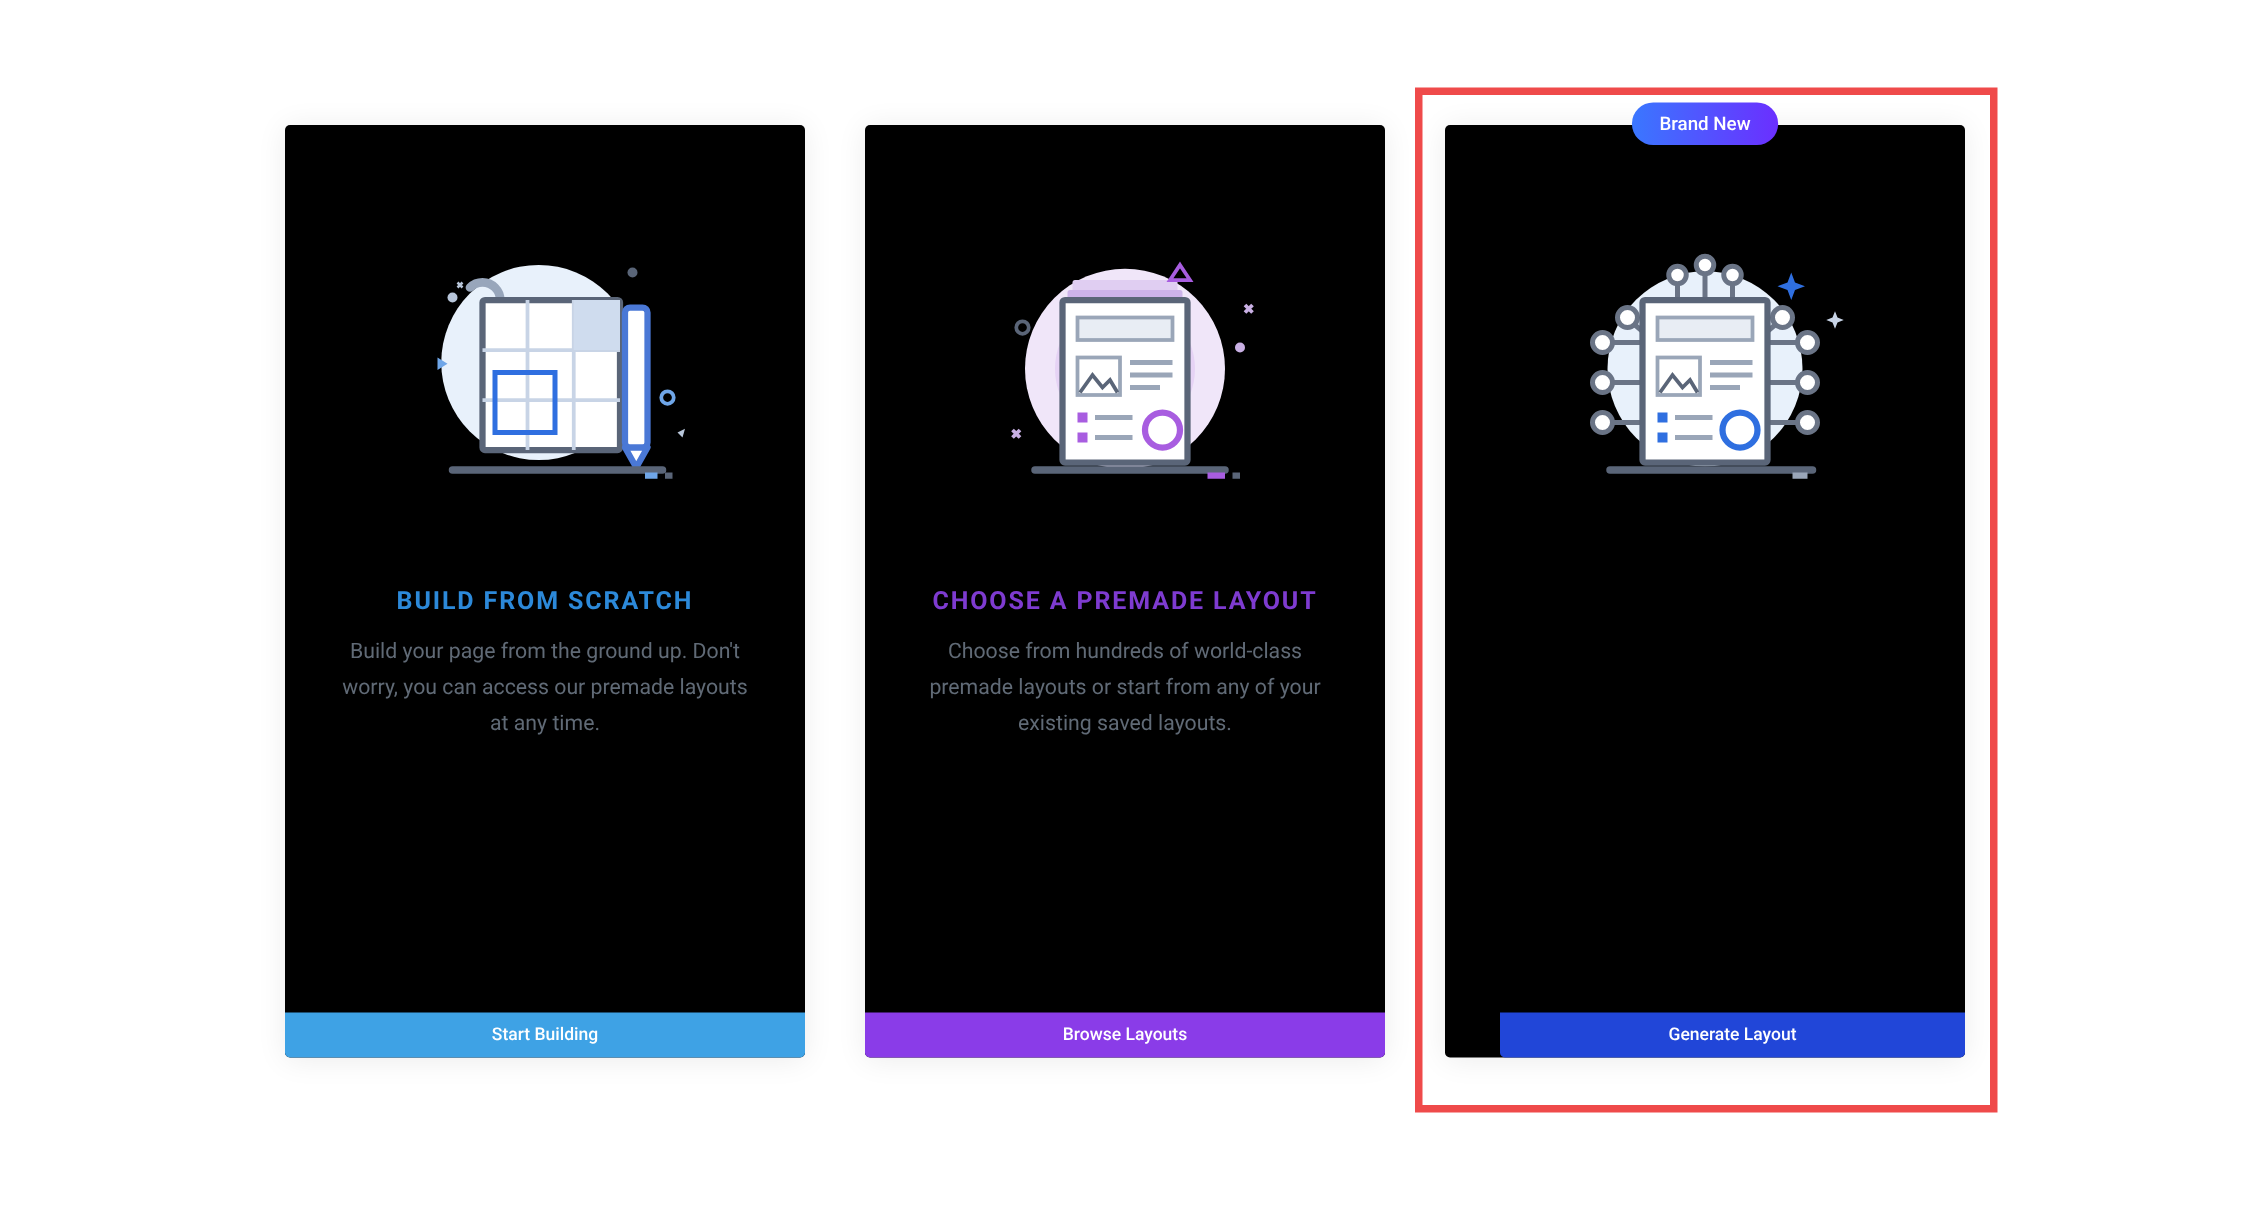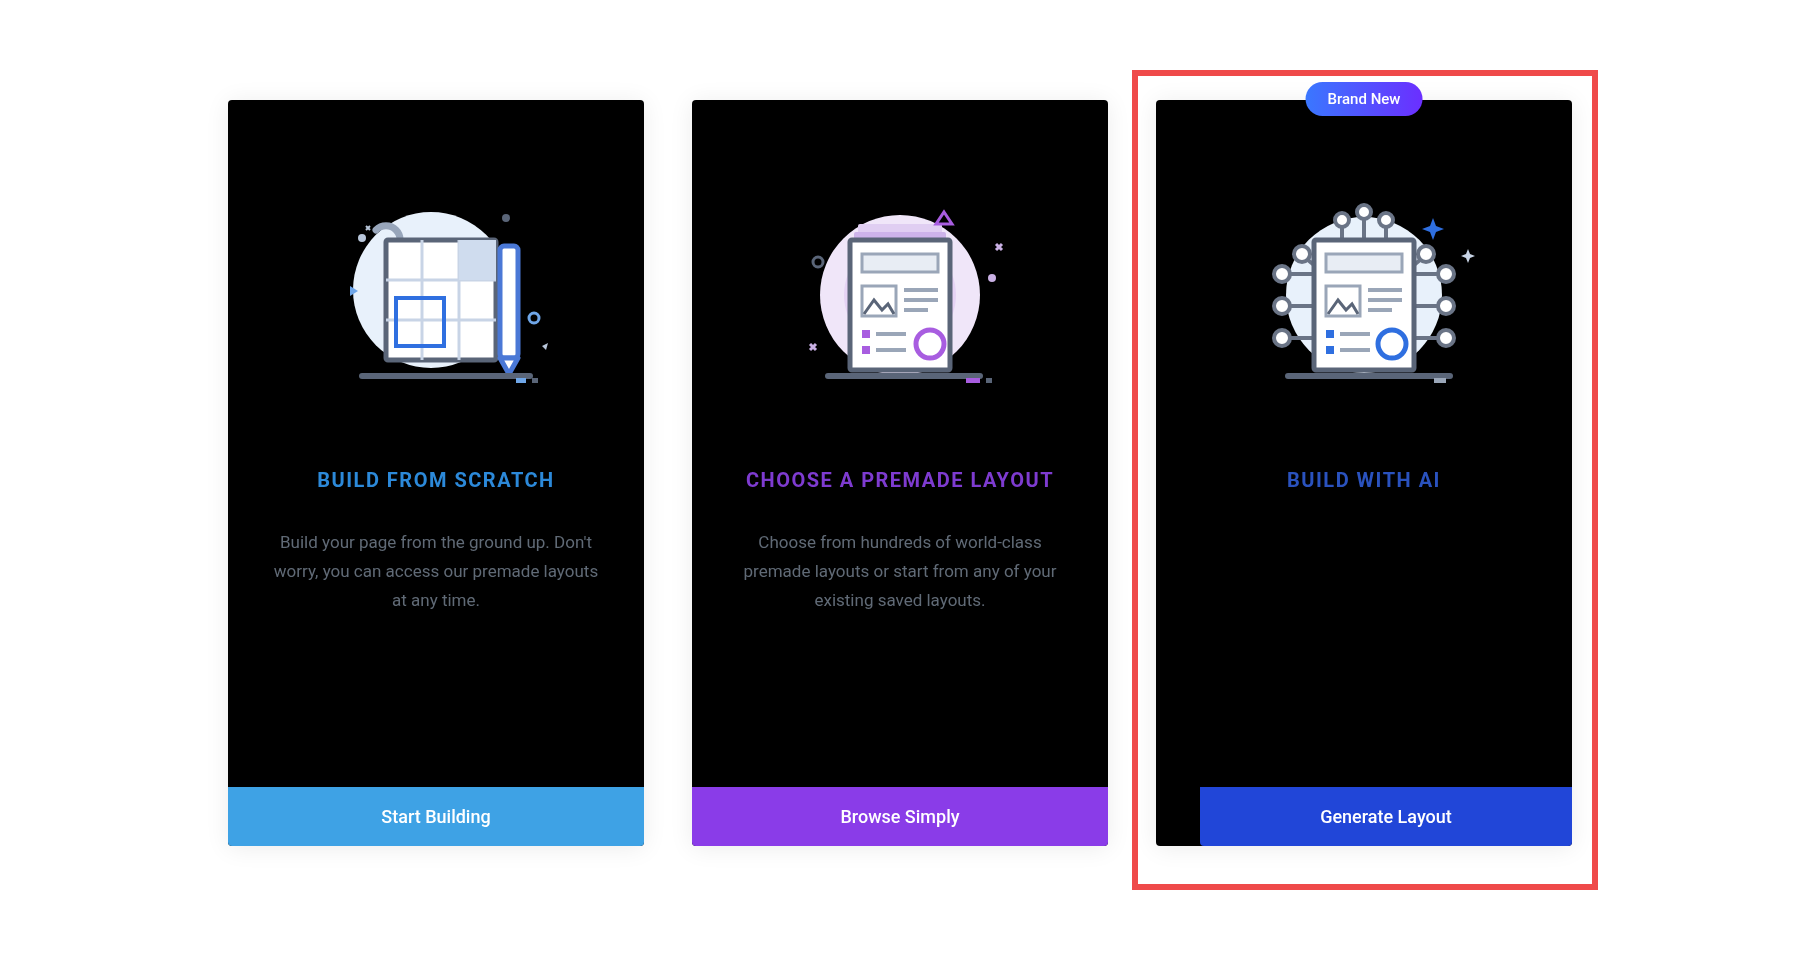--- a/index.html
+++ b/index.html
@@ -52,39 +52,39 @@
   .card-content {
     flex: 1;
     padding: 0 44px;
     text-align: center;
   }
   .card-title {
     font-size: 20px;
     font-weight: 700;
     letter-spacing: 1.5px;
     text-transform: uppercase;
-    margin-bottom: 36px;
+    margin-bottom: 15px;
     margin-top: 18px;
   }
   .card-title.blue  { color: #2c89d9; }
   .card-title.purple{ color: #7e3bd0; }
   .card-title.blue2 { color: #2a52be; }
   .card-desc {
     font-size: 17px;
     line-height: 1.7;
     color: #606a76;
     text-align: center;
   }
   .card-button {
-    height: 59px;
+    height: 36px;
     display: flex;
     align-items: center;
     justify-content: center;
     color: #fff;
-    font-size: 18px;
+    font-size: 14px;
     font-weight: 500;
     cursor: pointer;
     border-bottom-left-radius: 4px;
     border-bottom-right-radius: 4px;
   }
   .card-button.blue   { background: #3ea2e5; }
   .card-button.purple { background: #8a3ce8; }
   .card-button.royal  { background: #2146d8; margin-left: 44px; }
 
   .highlight-frame {
@@ -173,21 +173,21 @@
         <circle cx="212" cy="88" r="4" fill="#c9b0e4"></circle>
         <path d="M30 160 l6 -6 m0 6 l-6 -6" stroke="#c9b0e4" stroke-width="3"></path>
         <path d="M216 60 l6 -6 m0 6 l-6 -6" stroke="#c9b0e4" stroke-width="3"></path>
       </svg>
     </div>
     <div class="card-content">
       <div class="card-title purple">CHOOSE A PREMADE LAYOUT</div>
       <div class="card-desc">Choose from hundreds of world-class premade layouts or start from any of your existing saved layouts.</div>
     </div>
     <div class="card-button purple">
-      <span>Browse Simply</span>
+      <span>Browse Layouts</span>
     </div>
   </div>
 
   <div class="card">
     <div class="badge">
       <span>Brand New</span>
     </div>
     <div class="card-illustration">
       <svg width="260" height="210" viewBox="0 0 260 210">
         <circle cx="130" cy="105" r="78" fill="#e8f1fb"></circle>
@@ -231,21 +231,20 @@
         <circle cx="158" cy="154" r="14" fill="none" stroke="#2f6fe0" stroke-width="5"></circle>
 
         <line x1="54" y1="186" x2="216" y2="186" stroke="#5a6578" stroke-width="6" stroke-linecap="round"></line>
         <rect x="200" y="188" width="12" height="5" fill="#9aa6b8"></rect>
 
         <path d="M196 36 l3 -8 l3 8 l8 3 l-8 3 l-3 8 l-3 -8 l-8 -3 z" fill="#2f6fe0"></path>
         <path d="M232 64 l2 -5 l2 5 l5 2 l-5 2 l-2 5 l-2 -5 l-5 -2 z" fill="#c8d4e6"></path>
       </svg>
     </div>
     <div class="card-content">
-      <div class="card-title blue2">BUILD WITH AI</div>
     </div>
     <div class="card-button royal">
       <span>Generate Layout</span>
     </div>
 
     <div class="highlight-frame" style="top:-30px; left:-24px; width:466px; height:820px;"></div>
   </div>
 
 </div>
 

